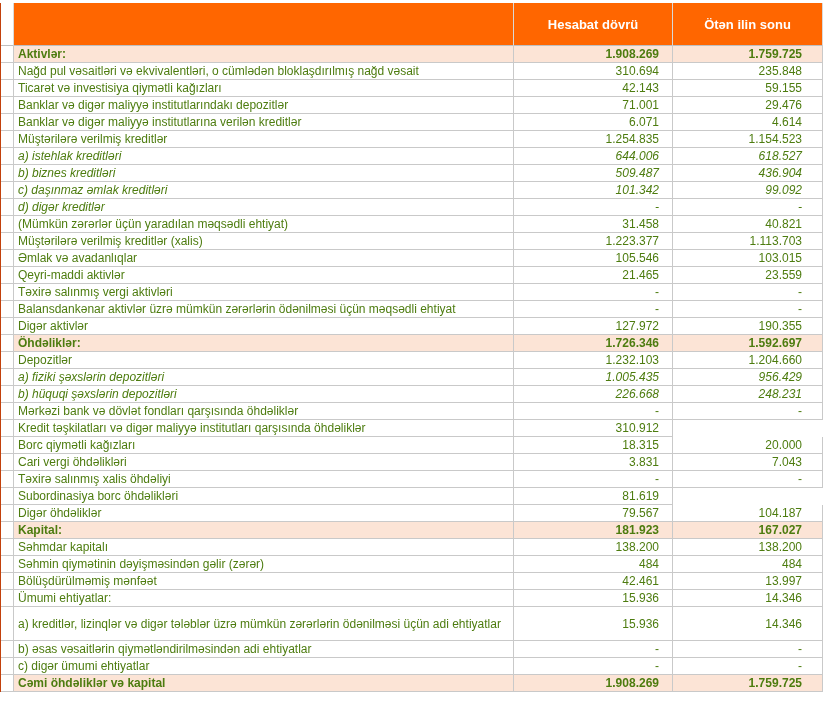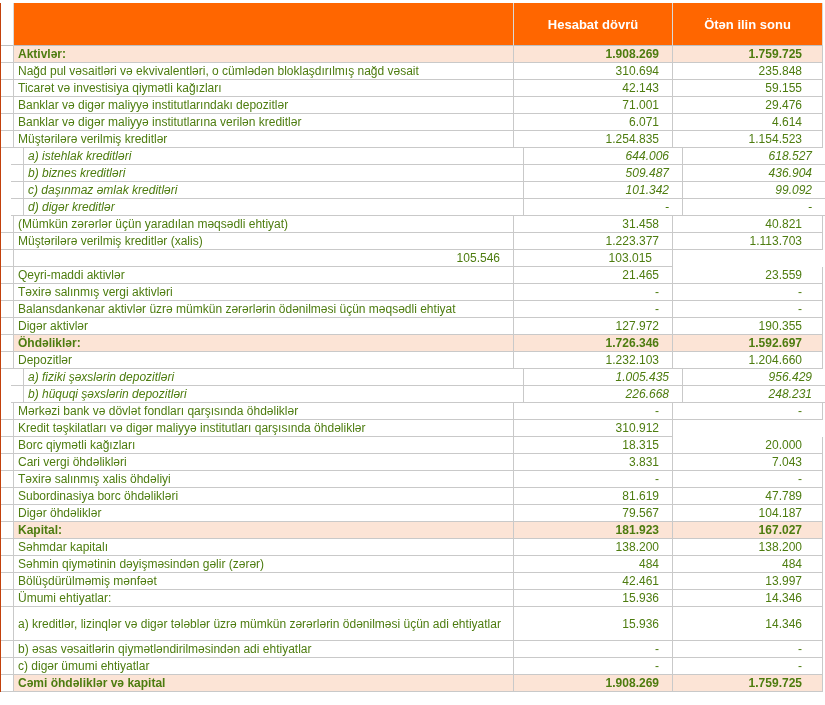--- a/index.html
+++ b/index.html
@@ -43,21 +43,21 @@
   
   .tbody .row { height: 17px; font-size: 12px; color: #4d7c0f; border-radius: 6px; }
   .tbody .row.tall { height: 34px; }
   .tbody .row.section {
     font-weight: bold;
   }
   .tbody .row.section .cell.label,
   .tbody .row.section .cell.val {
     background: #FCE4D6;
   }
-  .tbody .row.italic { font-style: italic; padding-left: 10px; }
+  .tbody .row.italic { font-style: italic; }
   .cell.label {
     padding-left: 4px;
     white-space: nowrap;
   }
   .tall .cell.label {
     white-space: normal;
     line-height: 14px;
     align-items: center;
   }
   .cell.val {
@@ -146,20 +146,21 @@
         <div class="cell val v2">40.821</div>
       </div>
       <div class="row normal">
         <div class="cell num"></div>
         <div class="cell label">Müştərilərə verilmiş kreditlər (xalis)</div>
         <div class="cell val">1.223.377</div>
         <div class="cell val v2">1.113.703</div>
       </div>
       <div class="row normal">
         <div class="cell num"></div>
+        <div class="cell label">Əmlak və avadanlıqlar</div>
         <div class="cell val">105.546</div>
         <div class="cell val v2">103.015</div>
       </div>
       <div class="row normal">
         <div class="cell num"></div>
         <div class="cell label">Qeyri-maddi aktivlər</div>
         <div class="cell val">21.465</div>
         <div class="cell val v2">23.559</div>
       </div>
       <div class="row normal">
@@ -230,21 +231,20 @@
       <div class="row normal">
         <div class="cell num"></div>
         <div class="cell label">Təxirə salınmış xalis öhdəliyi</div>
         <div class="cell val">-</div>
         <div class="cell val v2">-</div>
       </div>
       <div class="row normal">
         <div class="cell num"></div>
         <div class="cell label">Subordinasiya borc öhdəlikləri</div>
         <div class="cell val">81.619</div>
-        <div class="cell val v2">47.789</div>
       </div>
       <div class="row normal">
         <div class="cell num"></div>
         <div class="cell label">Digər öhdəliklər</div>
         <div class="cell val">79.567</div>
         <div class="cell val v2">104.187</div>
       </div>
       <div class="row section">
         <div class="cell num"></div>
         <div class="cell label">Kapital:</div>

